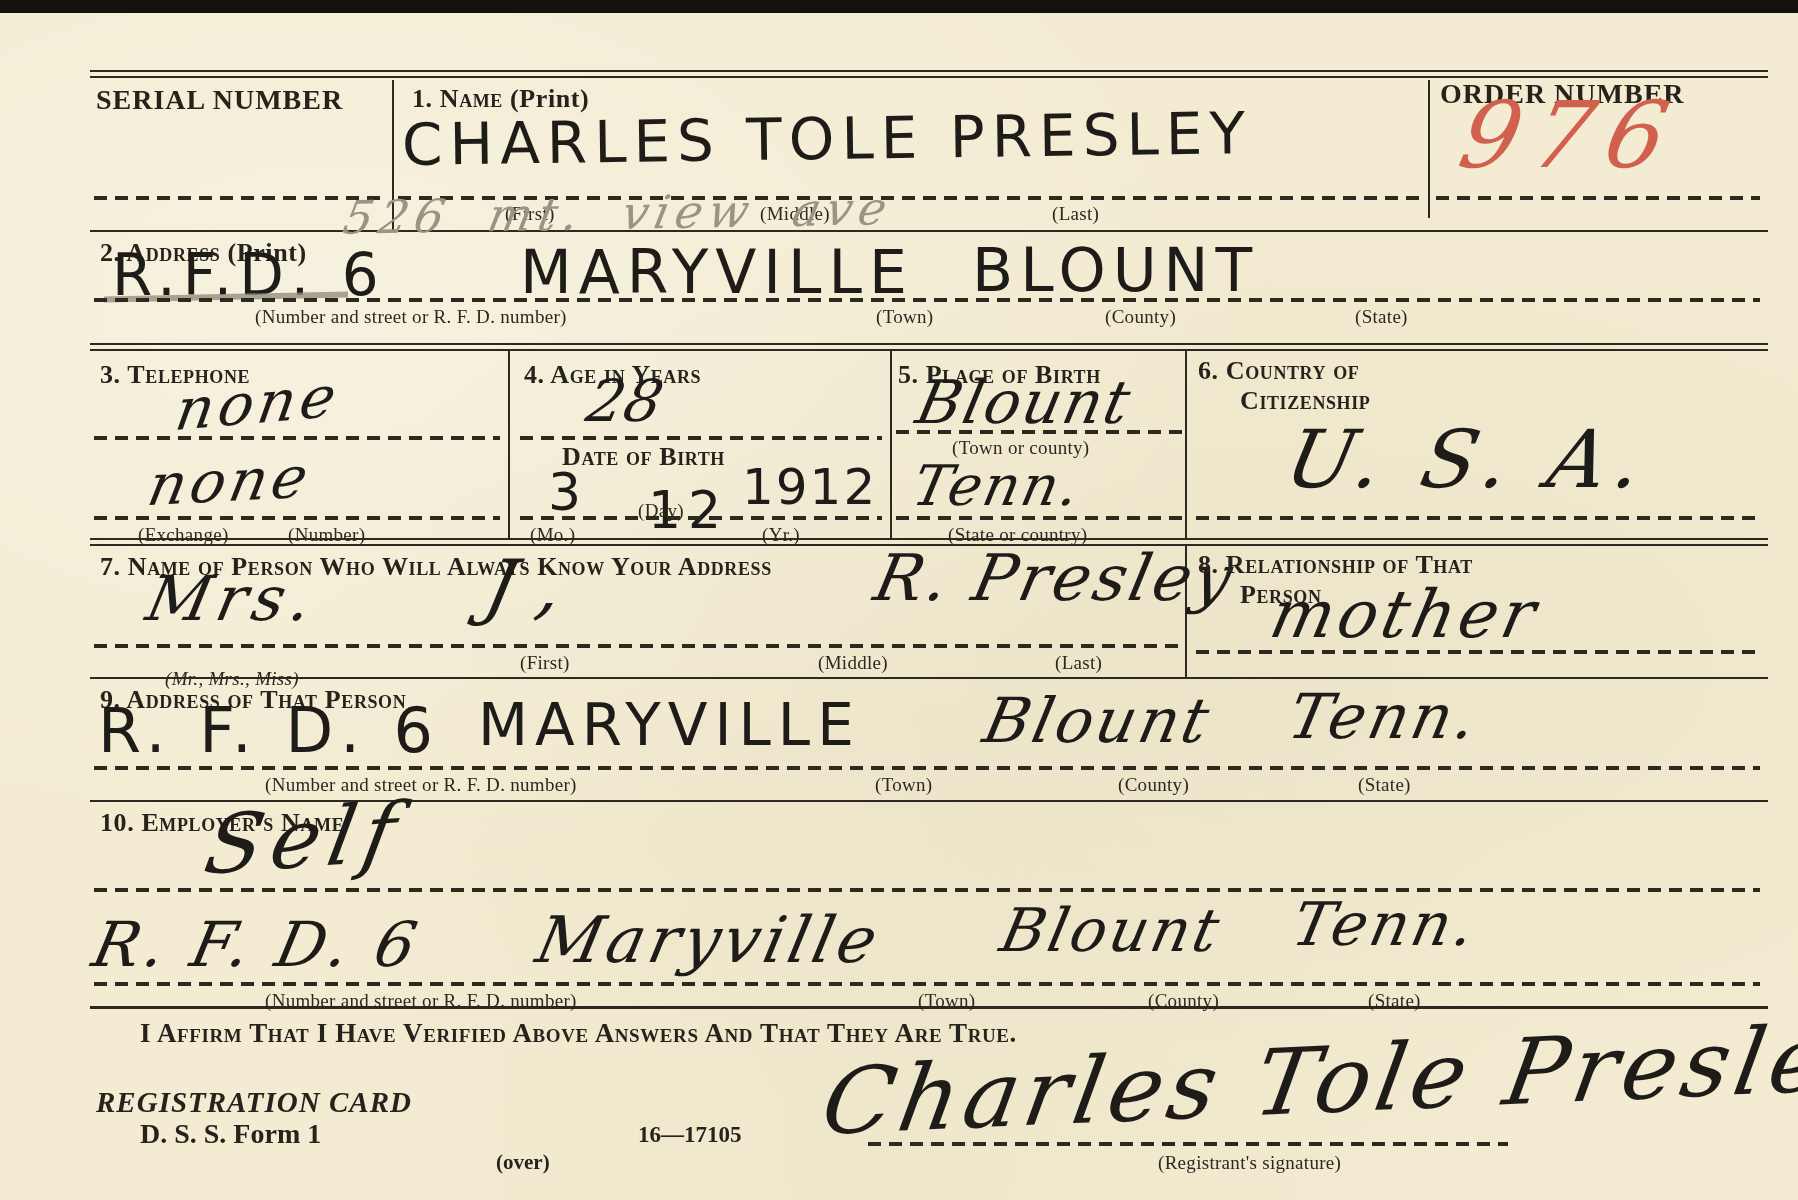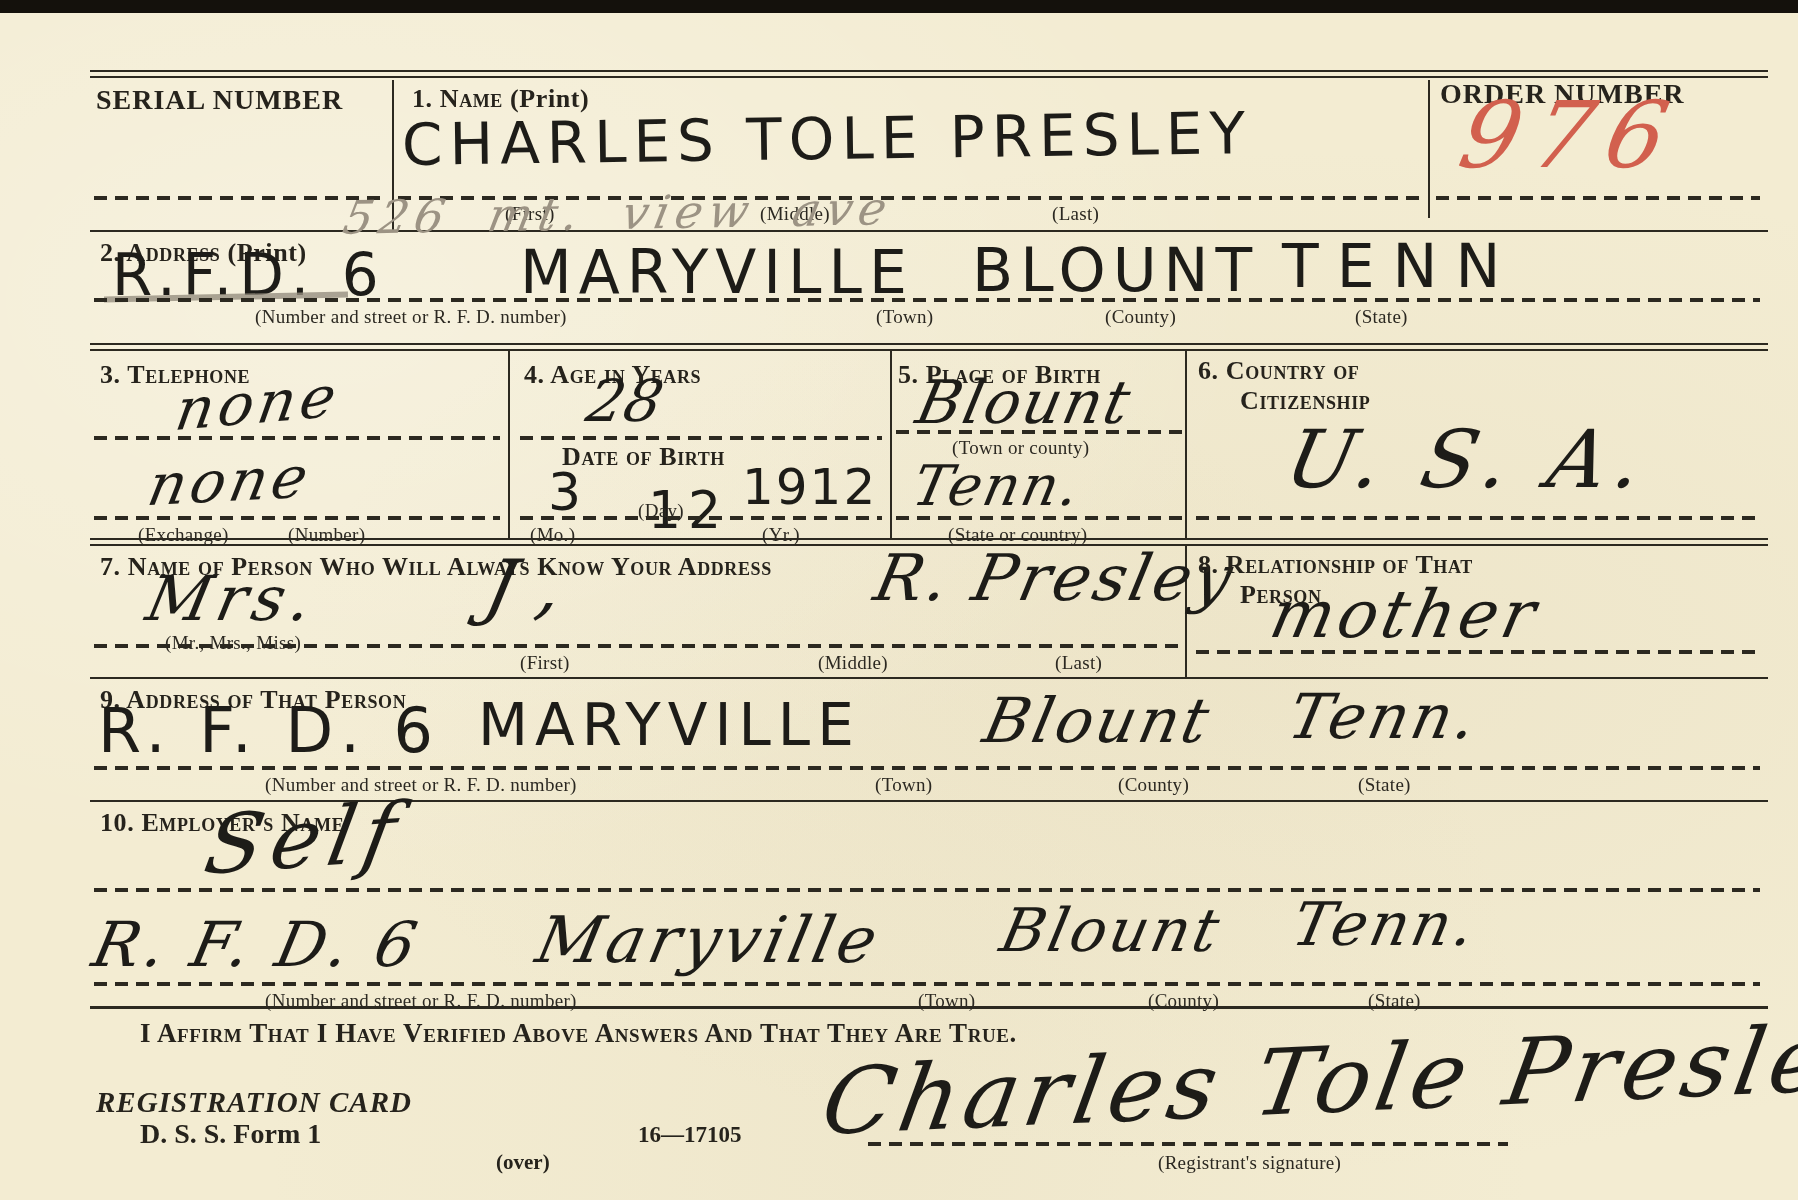--- a/index.html
+++ b/index.html
@@ -99,21 +99,21 @@
   .p-cit-value{left:1288px;top:420px;font-size:80px;letter-spacing:8px;}
   .p-cit-dash{left:1196px;top:516px;width:562px;}
 
   .p-hl2-r4{left:90px;top:538px;width:1678px;}
   .p-vl4{left:1185px;top:544px;height:133px;}
   .p-p7-hdr{left:100px;top:552px;}
   .p-p7-title{left:148px;top:568px;font-size:62px;letter-spacing:6px;}
   .p-p7-first{left:487px;top:550px;font-size:72px;}
   .p-p7-rest{left:876px;top:546px;font-size:64px;letter-spacing:3px;}
   .p-p7-dash{left:94px;top:644px;width:1088px;}
-  .p-p7-sub-title{left:165px;top:632px;}
+  .p-p7-sub-title{left:165px;top:668px;font-style:italic;}
   .p-p7-sub-first{left:520px;top:652px;}
   .p-p7-sub-middle{left:818px;top:652px;}
   .p-p7-sub-last{left:1055px;top:652px;}
   .p-p8-hdr1{left:1198px;top:550px;}
   .p-p8-hdr2{left:1240px;top:580px;}
   .p-p8-value{left:1272px;top:582px;font-size:66px;letter-spacing:4px;}
   .p-p8-dash{left:1196px;top:650px;width:562px;}
 
   .p-hl-r5{left:90px;top:677px;width:1678px;}
   .p-p9-hdr{left:100px;top:685px;}
@@ -186,21 +186,20 @@
   <div class="abs cap p-order-label">Order Number</div>
   <div class="abs hwc red p-order-value">976</div>
   <div class="abs dash p-order-dash"></div>
 
   <div class="abs hdr p-addr-hdr"><span>2. Address</span> <span class="pr">(Print)</span></div>
   <div class="abs hwc pencil p-pencil-note">526 mt. view ave</div>
   <div class="abs hwp p-addr-street">R.F.D. 6</div>
   <div class="abs p-addr-strike"></div>
   <div class="abs hwp p-addr-town">MARYVILLE</div>
   <div class="abs hwp p-addr-county">BLOUNT</div>
-  <div class="abs hwp p-addr-state">TENN</div>
   <div class="abs dash p-addr-dash"></div>
   <div class="abs sub p-addr-sub-street">(Number and street or R. F. D. number)</div>
   <div class="abs sub p-addr-sub-town">(Town)</div>
   <div class="abs sub p-addr-sub-county">(County)</div>
   <div class="abs sub p-addr-sub-state">(State)</div>
 
   <div class="abs hdr p-tel-hdr">3. Telephone</div>
   <div class="abs hwc p-tel-v1">none</div>
   <div class="abs dash p-tel-dash1"></div>
   <div class="abs hwc p-tel-v2">none</div>

